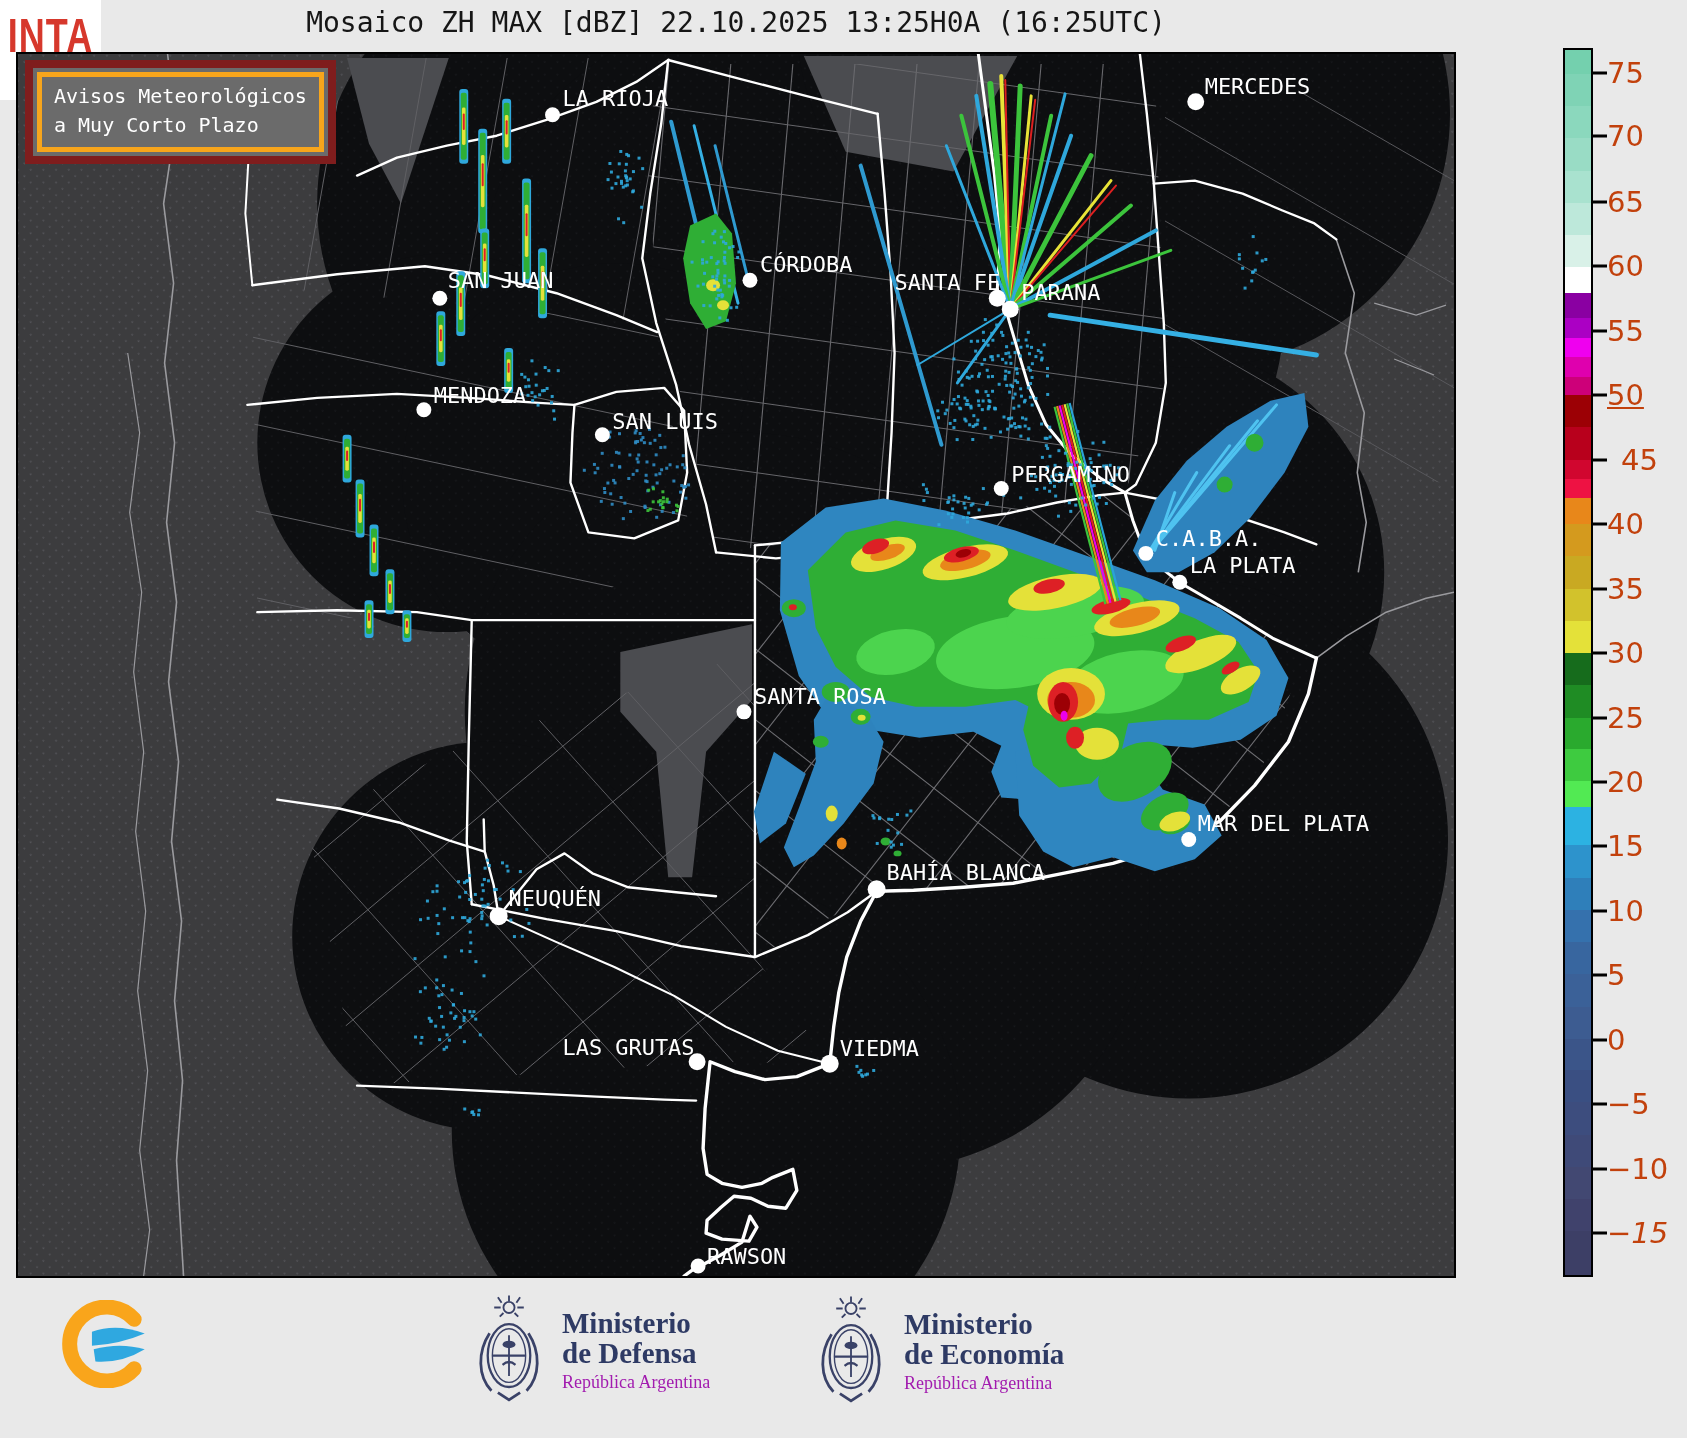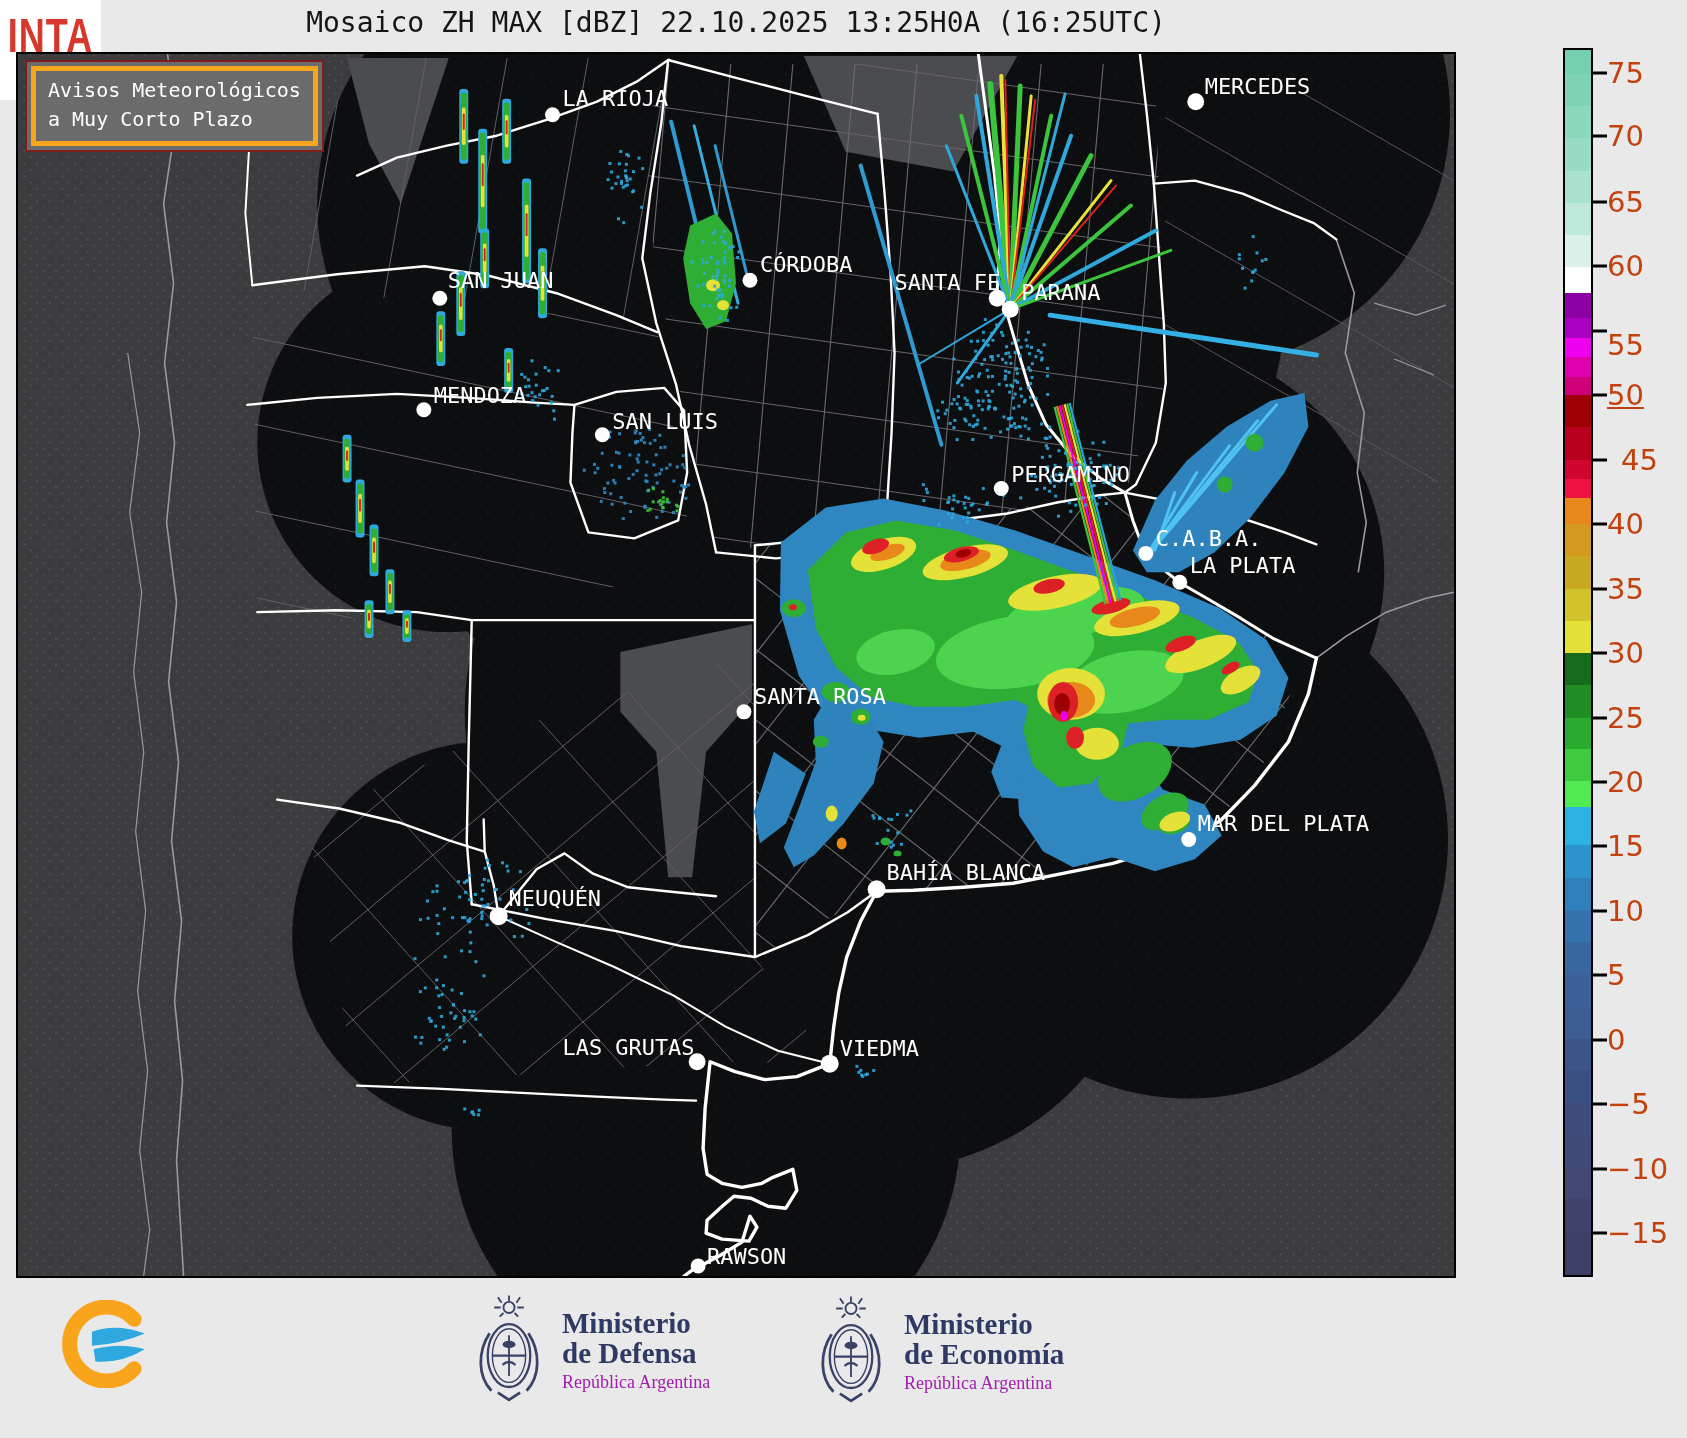--- a/index.html
+++ b/index.html
@@ -4,21 +4,21 @@
 <style>
   html,body{margin:0;padding:0}
   body{width:1687px;height:1438px;position:relative;background:#e9e9e9;overflow:hidden;
        font-family:"DejaVu Sans",sans-serif}
   #page-title{position:absolute;left:16px;top:6px;width:1440px;text-align:center;
        font:28px "DejaVu Sans Mono",monospace;color:#161616;white-space:nowrap}
   #map-frame{position:absolute;left:16px;top:52px;width:1440px;height:1226px;
        border:2px solid #000;box-sizing:border-box;background:#3c3c3e;overflow:hidden}
   #map-svg{display:block;width:100%;height:100%}
   
-  #alert-box{position:absolute;left:25px;top:60px;background:#6b6b6b;border:2px solid #7f1d1d;
+  #alert-box{position:absolute;left:25px;top:60px;background:#6b6b6b;border:8px solid #7f1d1d;
        padding:4px}
   #alert-inner{border:5px solid #F7A51C;padding:5px 12px 7px 12px}
   .alert-line{font:20px "DejaVu Sans Mono",monospace;color:#fff;line-height:29px;white-space:nowrap}
   
   #cbar-wrap{position:absolute;left:1563px;top:48px;width:124px;height:1229px}
   #cbar{position:absolute;left:0;top:0;width:30px;height:100%;border:2px solid #000;box-sizing:border-box}
   .tick-mark{position:absolute;left:30px;width:14px;height:3px;background:#000;transform:translateY(-50%)}
   .tick-label{position:absolute;left:44px;transform:translateY(-50%);
        font:29px "DejaVu Sans",sans-serif;color:#c2410c;white-space:nowrap}
   
@@ -1532,21 +1532,21 @@
   <div id="cbar" style="background: linear-gradient(rgb(116, 208, 174) 0%, rgb(116, 208, 174) 2%, rgb(127, 211, 181) 2%, rgb(127, 211, 181) 4.6%, rgb(139, 216, 189) 4.6%, rgb(139, 216, 189) 7.2%, rgb(153, 220, 197) 7.2%, rgb(153, 220, 197) 9.9%, rgb(169, 226, 207) 9.9%, rgb(169, 226, 207) 12.5%, rgb(189, 232, 218) 12.5%, rgb(189, 232, 218) 15.1%, rgb(217, 241, 232) 15.1%, rgb(217, 241, 232) 17.7%, rgb(255, 255, 255) 17.7%, rgb(255, 255, 255) 19.8%, rgb(138, 0, 162) 19.8%, rgb(138, 0, 162) 21.9%, rgb(171, 0, 196) 21.9%, rgb(171, 0, 196) 23.5%, rgb(239, 0, 239) 23.5%, rgb(239, 0, 239) 25.1%, rgb(223, 0, 174) 25.1%, rgb(223, 0, 174) 26.7%, rgb(205, 0, 121) 26.7%, rgb(205, 0, 121) 28.2%, rgb(156, 0, 5) 28.2%, rgb(156, 0, 5) 30.8%, rgb(184, 0, 28) 30.8%, rgb(184, 0, 28) 33.5%, rgb(209, 6, 47) 33.5%, rgb(209, 6, 47) 35%, rgb(238, 18, 67) 35%, rgb(238, 18, 67) 36.6%, rgb(232, 135, 26) 36.6%, rgb(232, 135, 26) 38.7%, rgb(212, 154, 30) 38.7%, rgb(212, 154, 30) 41.3%, rgb(201, 169, 34) 41.3%, rgb(201, 169, 34) 44%, rgb(210, 194, 44) 44%, rgb(210, 194, 44) 46.6%, rgb(228, 225, 57) 46.6%, rgb(228, 225, 57) 49.2%, rgb(22, 108, 28) 49.2%, rgb(22, 108, 28) 51.8%, rgb(31, 140, 36) 51.8%, rgb(31, 140, 36) 54.5%, rgb(42, 170, 46) 54.5%, rgb(42, 170, 46) 57.1%, rgb(62, 203, 64) 57.1%, rgb(62, 203, 64) 59.7%, rgb(82, 234, 83) 59.7%, rgb(82, 234, 83) 61.8%, rgb(44, 178, 226) 61.8%, rgb(44, 178, 226) 64.9%, rgb(45, 147, 204) 64.9%, rgb(45, 147, 204) 67.6%, rgb(47, 127, 186) 67.6%, rgb(47, 127, 186) 70.2%, rgb(53, 113, 173) 70.2%, rgb(53, 113, 173) 72.8%, rgb(56, 102, 159) 72.8%, rgb(56, 102, 159) 75.4%, rgb(59, 97, 152) 75.4%, rgb(59, 97, 152) 78.1%, rgb(61, 92, 145) 78.1%, rgb(61, 92, 145) 80.7%, rgb(59, 85, 137) 80.7%, rgb(59, 85, 137) 83.3%, rgb(58, 79, 130) 83.3%, rgb(58, 79, 130) 85.9%, rgb(61, 77, 126) 85.9%, rgb(61, 77, 126) 88.6%, rgb(63, 74, 120) 88.6%, rgb(63, 74, 120) 91.2%, rgb(66, 72, 114) 91.2%, rgb(66, 72, 114) 93.8%, rgb(64, 66, 108) 93.8%, rgb(64, 66, 108) 96.4%, rgb(61, 63, 102) 96.4%, rgb(61, 63, 102) 100%);"></div>
 <div class="tick-mark" style="top: 2%;"></div>
     <div class="tick-label" style="top: 2%;">75</div>
     <div class="tick-mark" style="top: 7.2%;"></div>
     <div class="tick-label" style="top: 7.2%;">70</div>
     <div class="tick-mark" style="top: 12.5%;"></div>
     <div class="tick-label" style="top: 12.5%;">65</div>
     <div class="tick-mark" style="top: 17.7%;"></div>
     <div class="tick-label" style="top: 17.7%;">60</div>
     <div class="tick-mark" style="top: 23%;"></div>
-    <div class="tick-label" style="top: 23%; margin-top: 14px;">55</div>
+    <div class="tick-label" style="top: 23%;">55</div>
     <div class="tick-mark" style="top: 28.2%;"></div>
     <div class="tick-label" style="top: 28.2%; text-decoration: underline;">50</div>
     <div class="tick-mark" style="top: 33.5%;"></div>
     <div class="tick-label" style="top: 33.5%; margin-left: 14px;">45</div>
     <div class="tick-mark" style="top: 38.7%;"></div>
     <div class="tick-label" style="top: 38.7%;">40</div>
     <div class="tick-mark" style="top: 44%;"></div>
     <div class="tick-label" style="top: 44%;">35</div>
     <div class="tick-mark" style="top: 49.2%;"></div>
     <div class="tick-label" style="top: 49.2%;">30</div>
@@ -1560,21 +1560,21 @@
     <div class="tick-label" style="top: 70.2%;">10</div>
     <div class="tick-mark" style="top: 75.4%;"></div>
     <div class="tick-label" style="top: 75.4%;">5</div>
     <div class="tick-mark" style="top: 80.7%;"></div>
     <div class="tick-label" style="top: 80.7%;">0</div>
     <div class="tick-mark" style="top: 85.9%;"></div>
     <div class="tick-label" style="top: 85.9%;">−5</div>
     <div class="tick-mark" style="top: 91.2%;"></div>
     <div class="tick-label" style="top: 91.2%;">−10</div>
     <div class="tick-mark" style="top: 96.4%;"></div>
-    <div class="tick-label" style="top: 96.4%;">−15</div>
+    <div class="tick-label" style="top: 96.4%; font-style: italic;">−15</div>
   </div>
 
 <svg width="0" height="0" style="position:absolute">
   <symbol id="coat" viewBox="0 0 80 120">
     <g stroke="#3a4268" fill="none" stroke-width="2.5">
       <ellipse cx="40" cy="66" rx="23" ry="34"></ellipse>
       <ellipse cx="40" cy="66" rx="18" ry="29" stroke-width="1.5"></ellipse>
       <line x1="22" y1="66" x2="58" y2="66"></line>
       <line x1="40" y1="44" x2="40" y2="88" stroke-width="2"></line>
       <path d="M33,76 Q40,70 47,76" stroke-width="2.5"></path>

